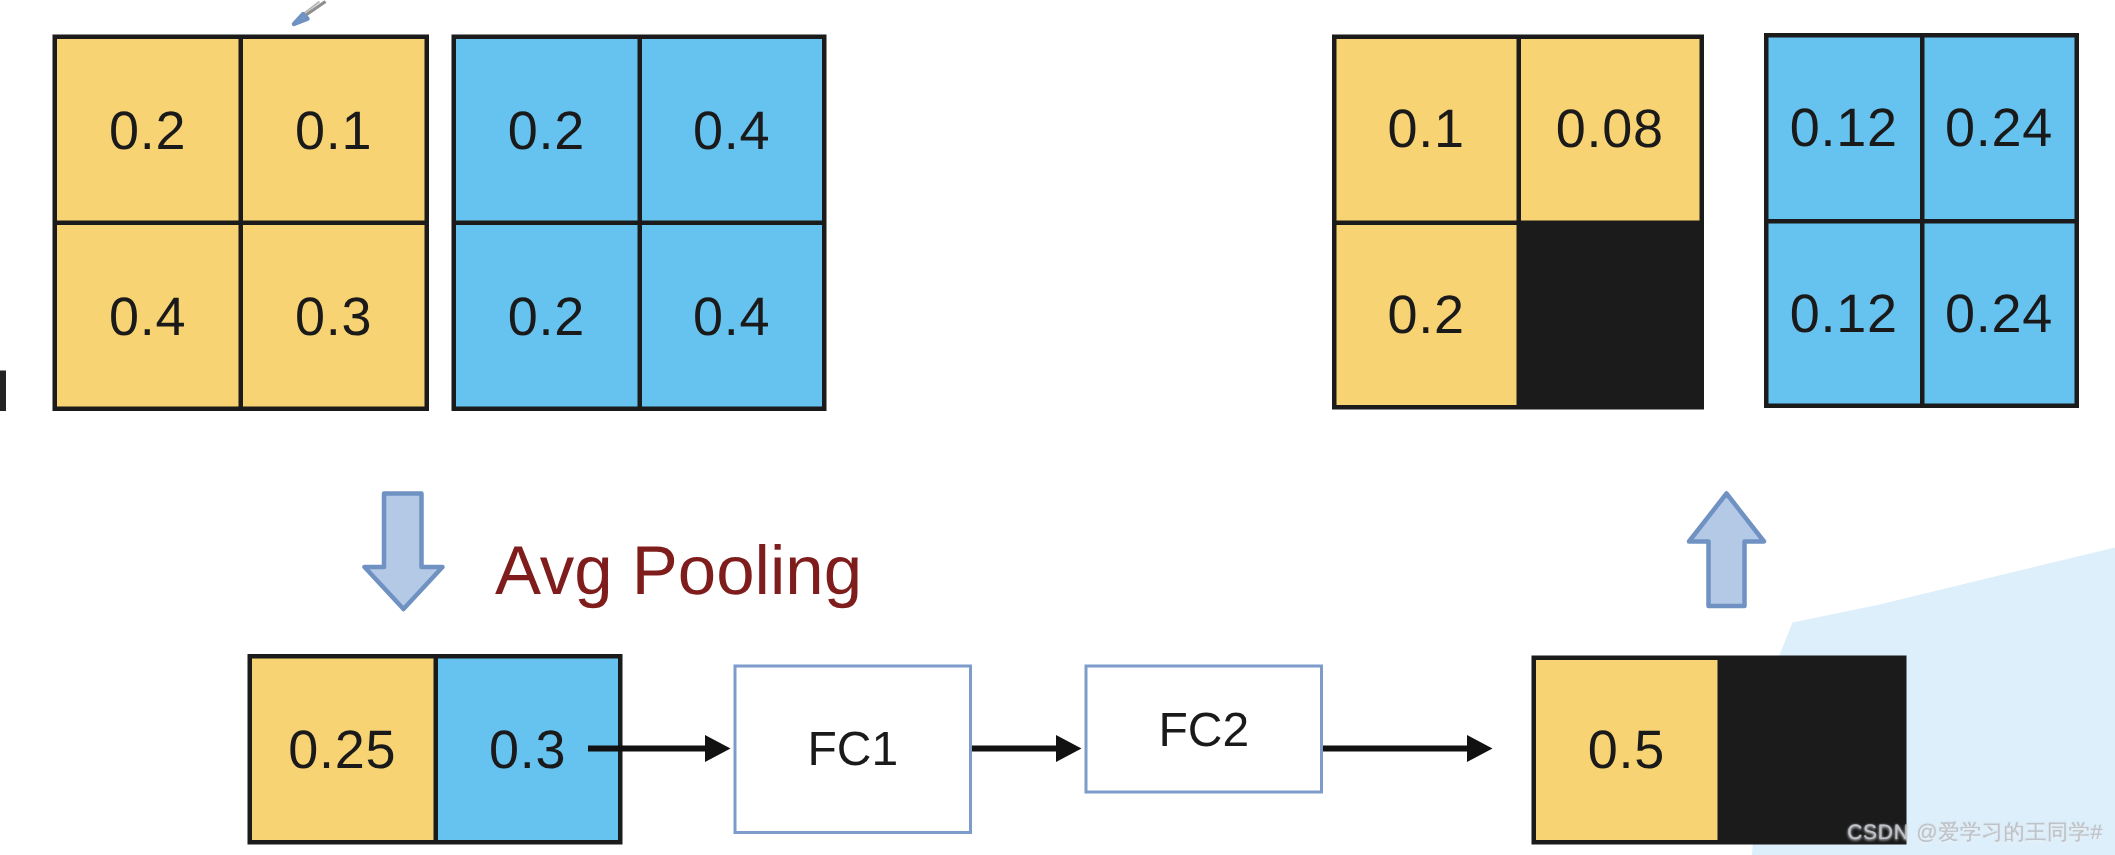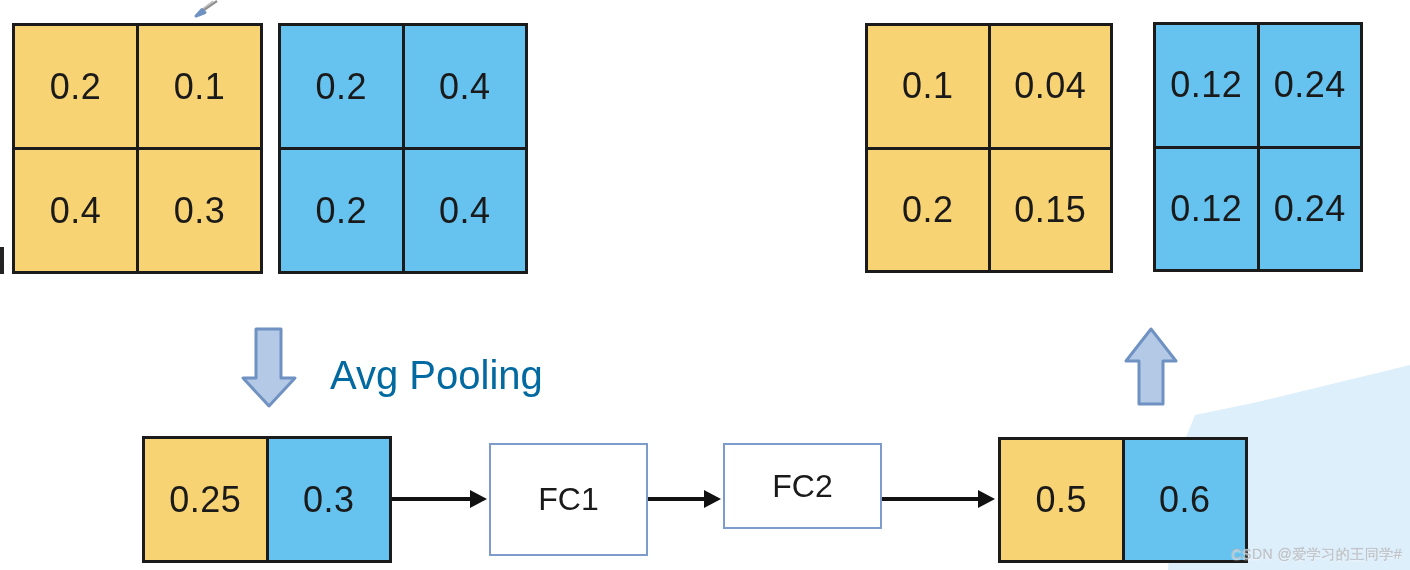--- a/index.html
+++ b/index.html
@@ -22,20 +22,21 @@
   
   .bg-wash{
     position:absolute;left:1100px;top:320px;width:310px;height:250px;
     background:var(--highlight);
     clip-path:polygon(95px 95px,153px 83px,310px 45px,310px 250px,68px 250px,75px 145px);
   }
   
   .grid{
     position:absolute;display:grid;gap:3px;padding:3px;
     background:var(--grid-border);
+    margin-left:23px;
   }
   .g2x2{grid-template-columns:1fr 1fr;grid-template-rows:1fr 1fr;}
   .g1x2{grid-template-columns:1fr 1fr;grid-template-rows:1fr;}
   .cell{
     display:flex;align-items:center;justify-content:center;
     font-size:36px;letter-spacing:0.5px;color:#1a1a1a;
   }
   .cell.y{background:var(--channel-yellow);}
   .cell.b{background:var(--channel-blue);}
   
@@ -44,21 +45,21 @@
     display:flex;flex-direction:column;align-items:center;justify-content:center;
     font-size:32px;line-height:1.4;text-align:center;
   }
   
   .harrow{position:absolute;top:497px;height:3.5px;background:var(--flow-arrow);}
   .harrow::after{
     content:"";position:absolute;right:-17px;top:-7.5px;width:0;height:0;
     border-left:17px solid var(--flow-arrow);
     border-top:9px solid transparent;border-bottom:9px solid transparent;
   }
-  .label{position:absolute;font-size:40px;color:#0369a1;}
+  .label{position:absolute;font-size:46px;color:#7f1d1d;}
   .blockarrow{position:absolute;}
   .blockarrow polygon{
     fill:var(--block-arrow-fill);stroke:var(--block-arrow-stroke);
     stroke-width:3;stroke-linejoin:round;
   }
   .watermark{
     position:absolute;right:8px;bottom:6px;font-size:14px;
     color:var(--watermark);letter-spacing:0.5px;
     text-shadow:0 1px 2px rgba(255,255,255,.95),0 0 1px rgba(130,135,140,.6);
     z-index:5;
@@ -90,23 +91,22 @@
 
   <div class="grid g2x2" style="left:278px;top:23px;width:250px;height:251px;">
     <div class="cell b">0.2</div>
     <div class="cell b">0.4</div>
     <div class="cell b">0.2</div>
     <div class="cell b">0.4</div>
   </div>
 
   <div class="grid g2x2" style="left:865px;top:23px;width:248px;height:250px;">
     <div class="cell y">0.1</div>
-    <div class="cell y">0.04</div>
+    <div class="cell y">0.08</div>
     <div class="cell y">0.2</div>
-    <div class="cell y">0.15</div>
   </div>
 
   <div class="grid g2x2" style="left:1153px;top:22px;width:210px;height:250px;">
     <div class="cell b">0.12</div>
     <div class="cell b">0.24</div>
     <div class="cell b">0.12</div>
     <div class="cell b">0.24</div>
   </div>
 
   <svg class="blockarrow" style="left:241px;top:327px;width:56px;height:82px;" viewBox="0 0 56 82">
@@ -131,18 +131,17 @@
   <div class="fcbox" style="left:489px;top:443px;width:159px;height:113px;">
     <div>FC1</div>
   </div>
 
   <div class="fcbox" style="left:723px;top:443px;width:159px;height:86px;">
     <div>FC2</div>
   </div>
 
   <div class="grid g1x2" style="left:998px;top:437px;width:250px;height:126px;">
     <div class="cell y">0.5</div>
-    <div class="cell b">0.6</div>
   </div>
 
   <div class="watermark">CSDN @爱学习的王同学#</div>
 
 </div>
 
 </body></html>

